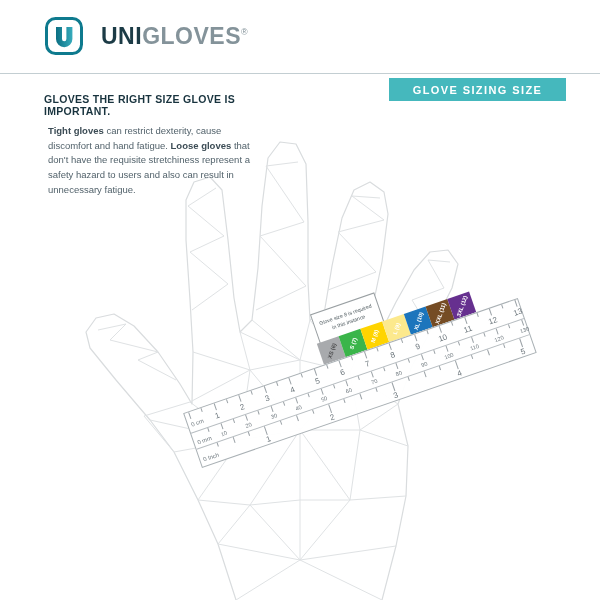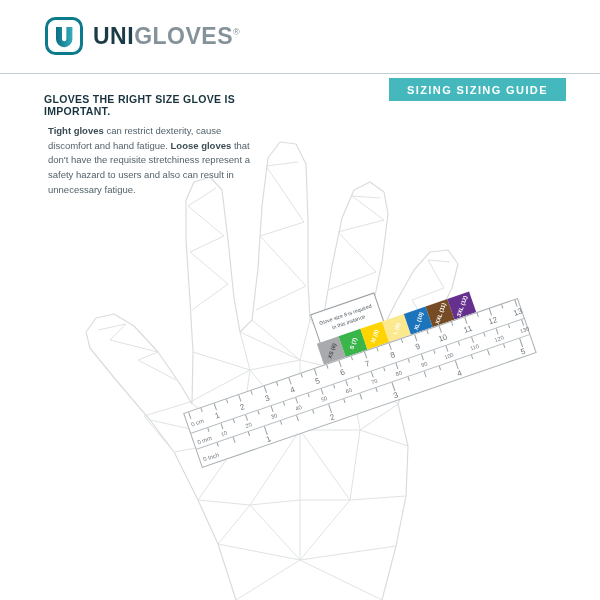--- a/index.html
+++ b/index.html
@@ -1,20 +1,20 @@
 <!DOCTYPE html>
 <html><head>
 <meta charset="utf-8">
 <style>
   html,body{margin:0;padding:0;width:600px;height:600px;overflow:hidden;background:#fff;
     font-family:"Liberation Sans", sans-serif;}
   #page{position:relative;width:600px;height:600px;background:#fff;overflow:hidden;}
 
   
-  .logo{position:absolute;left:44px;top:16px;display:flex;align-items:center;gap:9px;z-index:5;}
+  .logo{position:absolute;left:44px;top:16px;display:flex;align-items:center;gap:17px;z-index:5;}
   .brand{font-size:23px;font-weight:bold;letter-spacing:.5px;color:#1c3b46;}
   .brand .gloves{color:#84939a;}
   .brand sup{font-size:9px;color:#84939a;font-weight:normal;}
   .header-rule{position:absolute;left:0;right:0;top:73px;height:1px;background:#c3ced2;z-index:4;}
   .banner{position:absolute;left:389px;top:78px;width:177px;height:23px;display:flex;
     align-items:center;justify-content:center;color:#fff;font-size:11px;font-weight:bold;
     letter-spacing:1.4px;z-index:5;}
 
   
   .intro{position:absolute;left:44px;top:93px;width:218px;z-index:5;}
@@ -68,21 +68,21 @@
       </defs>
       <rect x="2.5" y="2.5" width="35" height="35" rx="9" fill="none" stroke="#0e7a8e" stroke-width="3"></rect>
       <path d="M12,11 L18,11 L18,23 a2.2,2.2 0 0 0 4.4,0 L22.4,11 L28.4,11 L28.4,23 a8.2,8.2 0 0 1 -16.4,0 Z" fill="url(#ug)"></path>
     </svg>
     <div class="brand"><span class="uni">UNI</span><span class="gloves">GLOVES</span><sup>®</sup></div>
   </div>
 
   <div class="header-rule"></div>
 
   <div class="banner" style="background: rgb(69, 184, 189);">
-    <span>SIZING SIZING GUIDE</span>
+    <span>GLOVE SIZING SIZE</span>
   </div>
 
   <section class="intro">
     <h1>GLOVES THE RIGHT SIZE GLOVE IS IMPORTANT.</h1>
     <p><b>Tight gloves</b><span> can restrict dexterity, cause discomfort and hand fatigue. </span><b>Loose gloves</b><span> that don't have the requisite stretchiness represent a safety hazard to users and also can result in unnecessary fatigue.</span></p>
   </section>
 
   <svg class="hand" width="600" height="600" viewBox="0 0 600 600">
     <g fill="none" stroke="#d9dcde" stroke-width="1.2" stroke-linejoin="round">
       <path d="M236,600 L218,544 L198,500 L174,452 L150,420 L116,380 L90,348 L86,332 L96,318 L114,314 L134,326 L158,352 L180,384 L192,404 L193,352 L190,300 L186,240 L186,200 L194,182 L210,177 L222,190 L228,240 L234,298 L240,332 L252,320 L258,268 L262,206 L268,158 L280,142 L296,144 L306,164 L308,222 L308,282 L310,320 L324,314 L332,266 L342,218 L354,190 L370,182 L384,192 L388,214 L382,262 L372,310 L364,342 L378,338 L396,302 L414,270 L430,252 L448,250 L458,264 L452,288 L434,324 L412,366 L398,404 L408,446 L406,496 L396,546 L382,600"></path>

